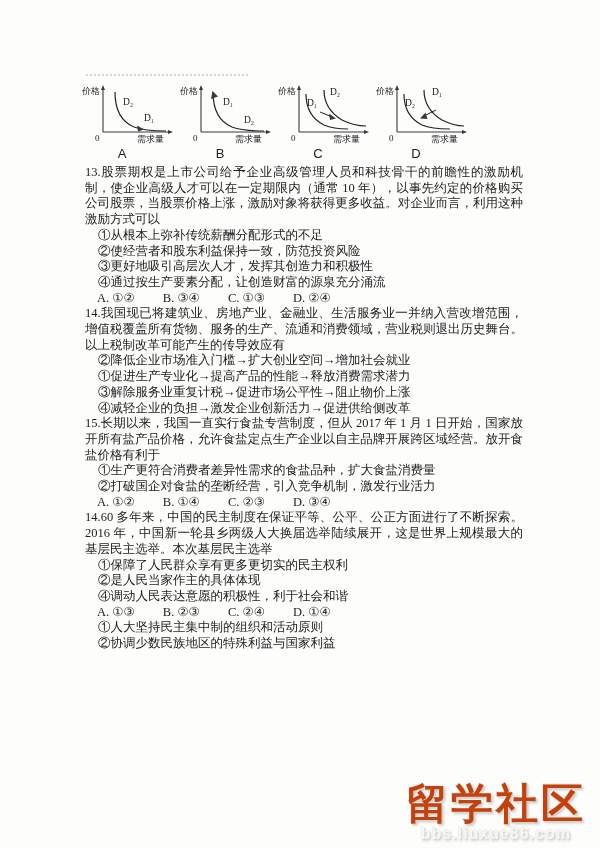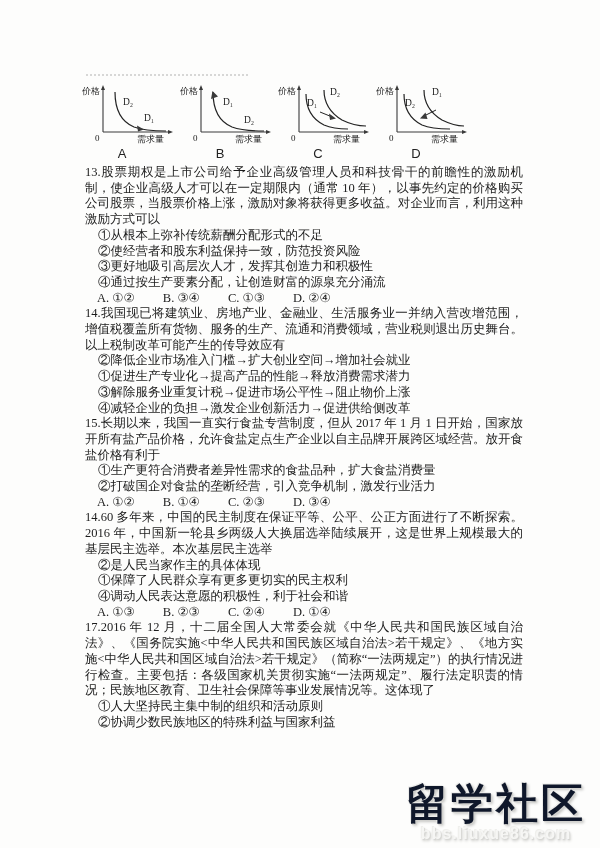--- a/index.html
+++ b/index.html
@@ -46,21 +46,21 @@
   .choices span { display: inline-block; margin-right: 25px; }
   .choices span:last-child { margin-right: 0; }
   
   .watermark {
     position: absolute; right: 14px; bottom: 4px; text-align: center;
     pointer-events: none;
   }
   .wm-title {
     font-family: "Liberation Sans", sans-serif;
     font-size: 42px; font-weight: bold; letter-spacing: 3px;
-    color: #0f172a;
+    color: #c2410c;
     text-shadow: -1px -1px 0 #ececea, 1px 1px 0 #d2d2cf, 2px 2px 3px #c3c3c0, 0 0 1px #dddddb;
     line-height: 44px;
   }
   .wm-url {
     font-family: "Liberation Sans", sans-serif;
     font-size: 16px; font-weight: bold; letter-spacing: 1px;
     color: #f6f6f4;
     text-shadow: 1px 1px 1px #d5d5d2, -1px -1px 0 #efefec, 1px 2px 3px #c9c9c6;
     margin-top: -2px; line-height: 20px;
   }
@@ -176,33 +176,32 @@
     <div class="choices">
       <span>A. ①②</span>
       <span>B. ①④</span>
       <span>C. ②③</span>
       <span>D. ③④</span>
     </div>
   </div>
 
   <div class="q">
     <p class="stem"><span>14.</span><span>60 多年来，中国的民主制度在保证平等、公平、公正方面进行了不断探索。2016 年，中国新一轮县乡两级人大换届选举陆续展开，这是世界上规模最大的基层民主选举。本次基层民主选举</span></p>
+    <div class="item">①保障了人民群众享有更多更切实的民主权利</div>
     <div class="item">②是人民当家作主的具体体现</div>
-    <div class="item">①保障了人民群众享有更多更切实的民主权利</div>
     <div class="item">④调动人民表达意愿的积极性，利于社会和谐</div>
     <div class="choices">
       <span>A. ①③</span>
       <span>B. ②③</span>
       <span>C. ②④</span>
       <span>D. ①④</span>
     </div>
   </div>
 
   <div class="q">
-    <p class="stem"><span>17.</span><span>2016 年 12 月，十二届全国人大常委会就《中华人民共和国民族区域自治法》、《国务院实施&lt;中华人民共和国民族区域自治法&gt;若干规定》、《地方实施&lt;中华人民共和国区域自治法&gt;若干规定》（简称“一法两规定”）的执行情况进行检查。主要包括：各级国家机关贯彻实施“一法两规定”、履行法定职责的情况；民族地区教育、卫生社会保障等事业发展情况等。这体现了</span></p>
     <div class="item">①人大坚持民主集中制的组织和活动原则</div>
     <div class="item">②协调少数民族地区的特殊利益与国家利益</div>
   </div>
 
 </div>
 
 <div class="watermark">
   <div class="wm-title">留学社区</div>
   <div class="wm-url">bbs.liuxue86.com</div>
 </div>

